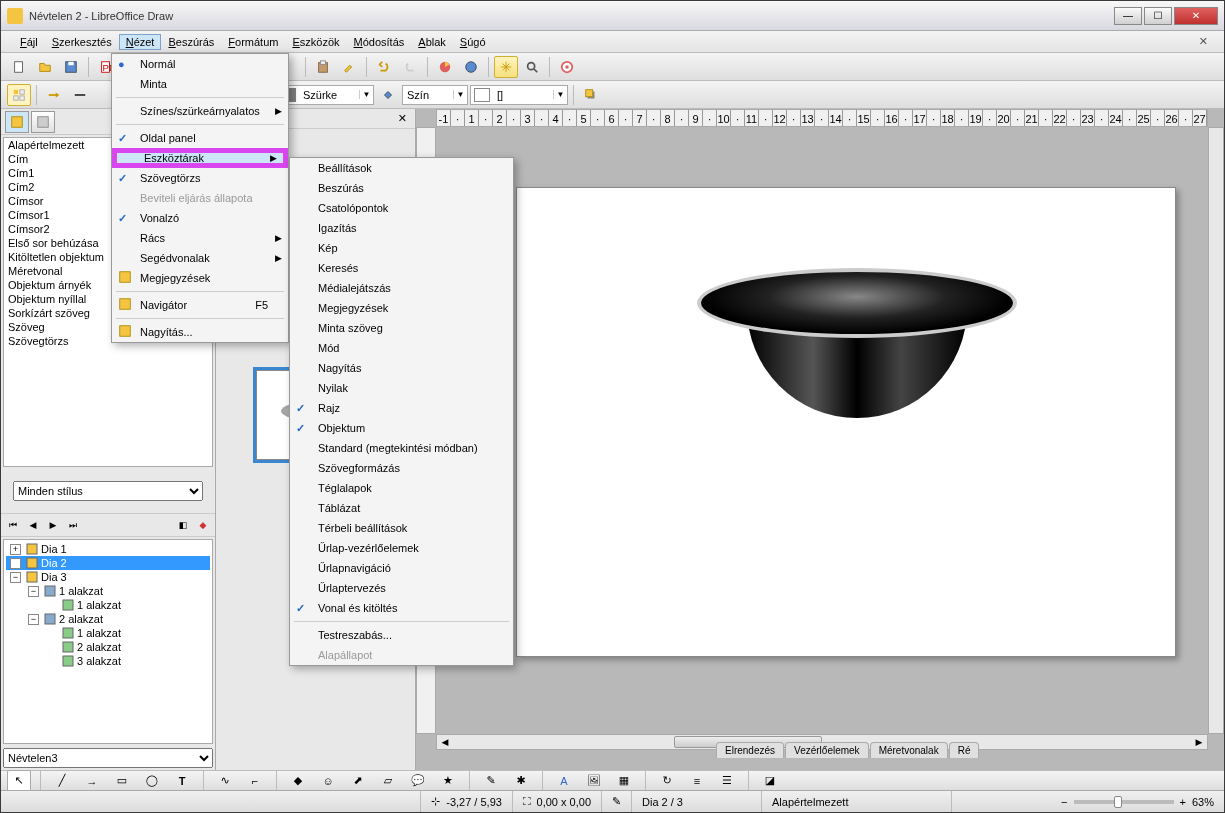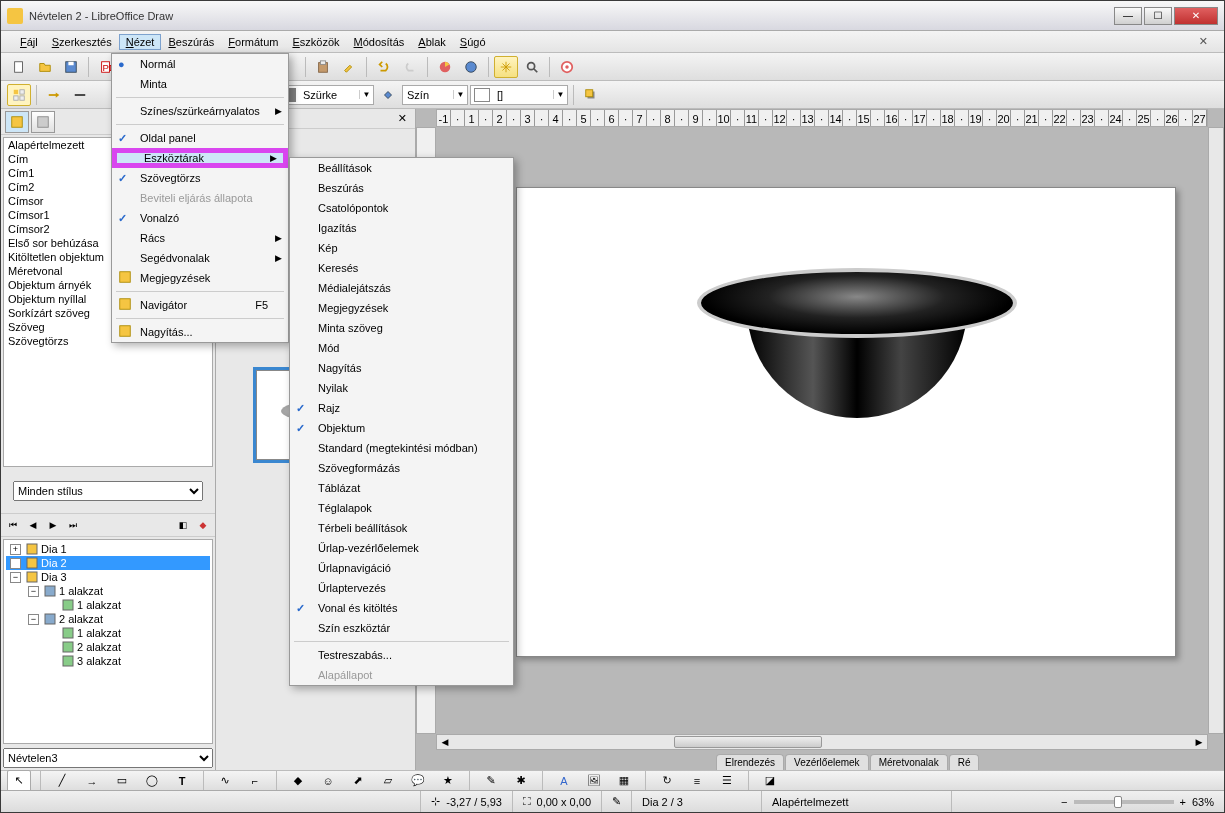--- a/index.html
+++ b/index.html
@@ -55,21 +55,21 @@
 .canvas{position:absolute;left:20px;top:18px;right:16px;bottom:36px;background:#b8b8b8;overflow:hidden}
 .page{position:absolute;left:80px;top:60px;width:660px;height:470px;background:#fff;border:1px solid #888;box-shadow:3px 3px 6px rgba(0,0,0,.3)}
 .knob{position:absolute;left:170px;top:80px;width:340px;height:170px}
 .knob .top{position:absolute;left:10px;top:0;width:320px;height:70px;background:radial-gradient(ellipse at 50% 40%,#888 0%,#222 40%,#000 70%);border-radius:50%;border:4px solid #ccc}
 .knob .body{position:absolute;left:60px;top:40px;width:220px;height:110px;background:linear-gradient(90deg,#000,#555 30%,#000 50%,#444 70%,#000);border-radius:0 0 110px 110px}
 .scroll-h{position:absolute;left:20px;right:16px;bottom:20px;height:16px;background:#e8e8e8;border:1px solid #aaa;display:flex;align-items:center}
 .scroll-h .arr{width:16px;text-align:center;font-size:9px}
 .scroll-h .track{flex:1;position:relative;height:100%}
 .scroll-h .thumb{position:absolute;left:30%;width:20%;height:12px;top:1px;background:linear-gradient(#eee,#ccc);border:1px solid #999;border-radius:2px}
 .scroll-v{position:absolute;right:0;top:18px;bottom:36px;width:16px;background:#e8e8e8;border:1px solid #aaa}
-.bottom-tabs{position:absolute;left:20px;bottom:0;height:20px;display:flex;align-items:flex-end}
+.bottom-tabs{position:absolute;left:20px;bottom:12px;height:20px;display:flex;align-items:flex-end}
 .bottom-tabs .tab{padding:2px 8px;background:#e0e0e0;border:1px solid #aaa;border-bottom:none;border-radius:4px 4px 0 0;margin-right:1px;font-size:10px}
 .statusbar{position:absolute;bottom:0;left:0;right:0;height:22px;background:linear-gradient(#f0f0f0,#dcdcdc);border-top:1px solid #aaa;display:flex;align-items:center;font-size:11px}
 .statusbar .cell{padding:0 10px;border-right:1px solid #bbb;height:100%;display:flex;align-items:center}
 .statusbar .zoom{margin-left:auto;display:flex;align-items:center;gap:6px;padding:0 10px}
 .statusbar .slider{width:100px;height:4px;background:#bbb;position:relative}
 .statusbar .slider .h{position:absolute;left:40%;top:-4px;width:8px;height:12px;background:#fff;border:1px solid #888;border-radius:2px}
 .bottom-toolbar{position:absolute;bottom:22px;left:0;right:0;height:20px;background:linear-gradient(#f4f4f4,#dedede);border-top:1px solid #bcbcbc;display:flex;align-items:center;padding:0 6px;gap:6px}
 .dropdown{position:absolute;background:#f4f4f4;border:1px solid #999;box-shadow:3px 3px 8px rgba(0,0,0,.3);z-index:100}
 .dropdown .row{display:flex;align-items:center;height:20px;padding:0 20px 0 28px;position:relative}
 .dropdown .row.highlighted{background:#cde6f7;border:5px solid #d946ef;padding:0 19px 0 27px}
@@ -510,43 +510,40 @@
         <span class="chk">✓</span>
         <span>Objektum</span>
       </div>
       <div class="row">
         <span>Standard (megtekintési módban)</span>
       </div>
       <div class="row">
         <span>Szövegformázás</span>
       </div>
       <div class="row">
+        <span>Téglalapok</span>
+      </div>
+      <div class="row">
         <span>Táblázat</span>
-      </div>
-      <div class="row">
-        <span>Téglalapok</span>
       </div>
       <div class="row">
         <span>Térbeli beállítások</span>
       </div>
       <div class="row">
         <span>Űrlap-vezérlőelemek</span>
       </div>
       <div class="row">
         <span>Űrlapnavigáció</span>
       </div>
       <div class="row">
         <span>Űrlaptervezés</span>
       </div>
       <div class="row">
         <span class="chk">✓</span>
         <span>Vonal és kitöltés</span>
-      </div>
-      <div class="row">
-        <span>Szín eszköztár</span>
       </div>
       <div class="sep"></div>
       <div class="row">
         <span>Testreszabás...</span>
       </div>
       <div class="row disabled">
         <span>Alapállapot</span>
       </div>
     </div>
 

